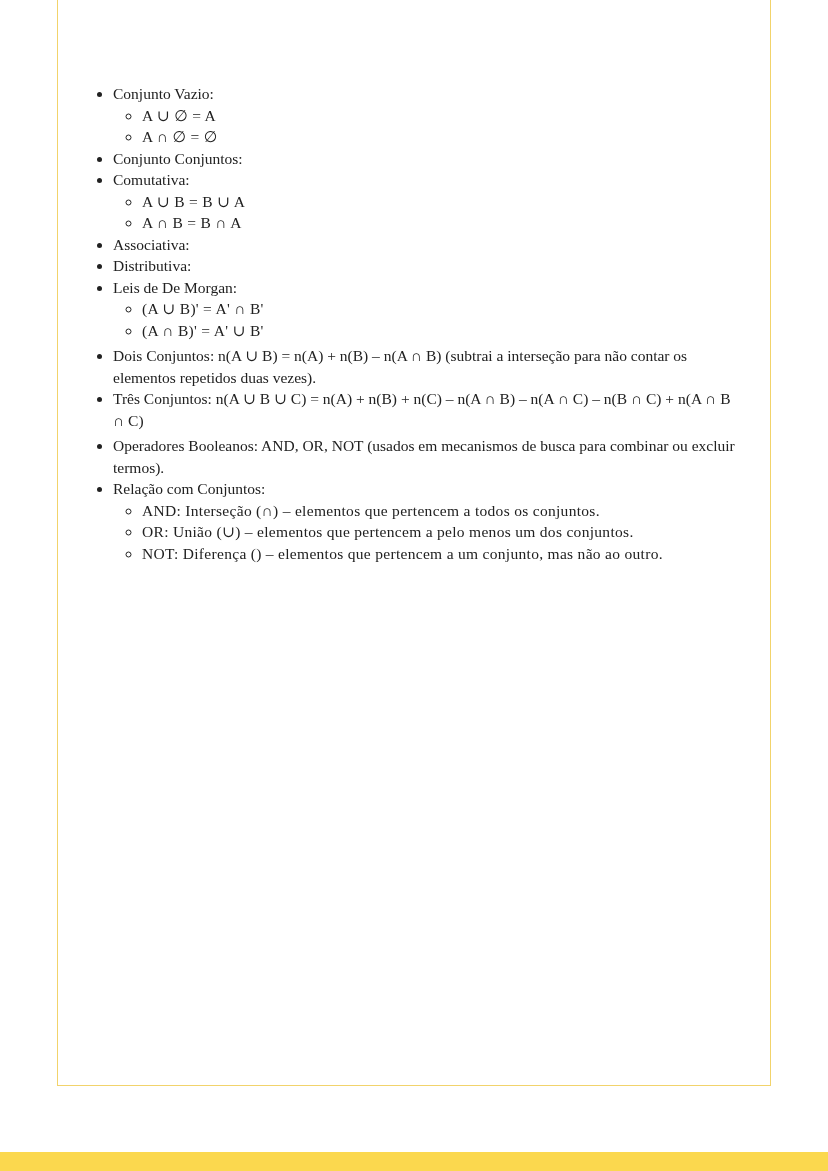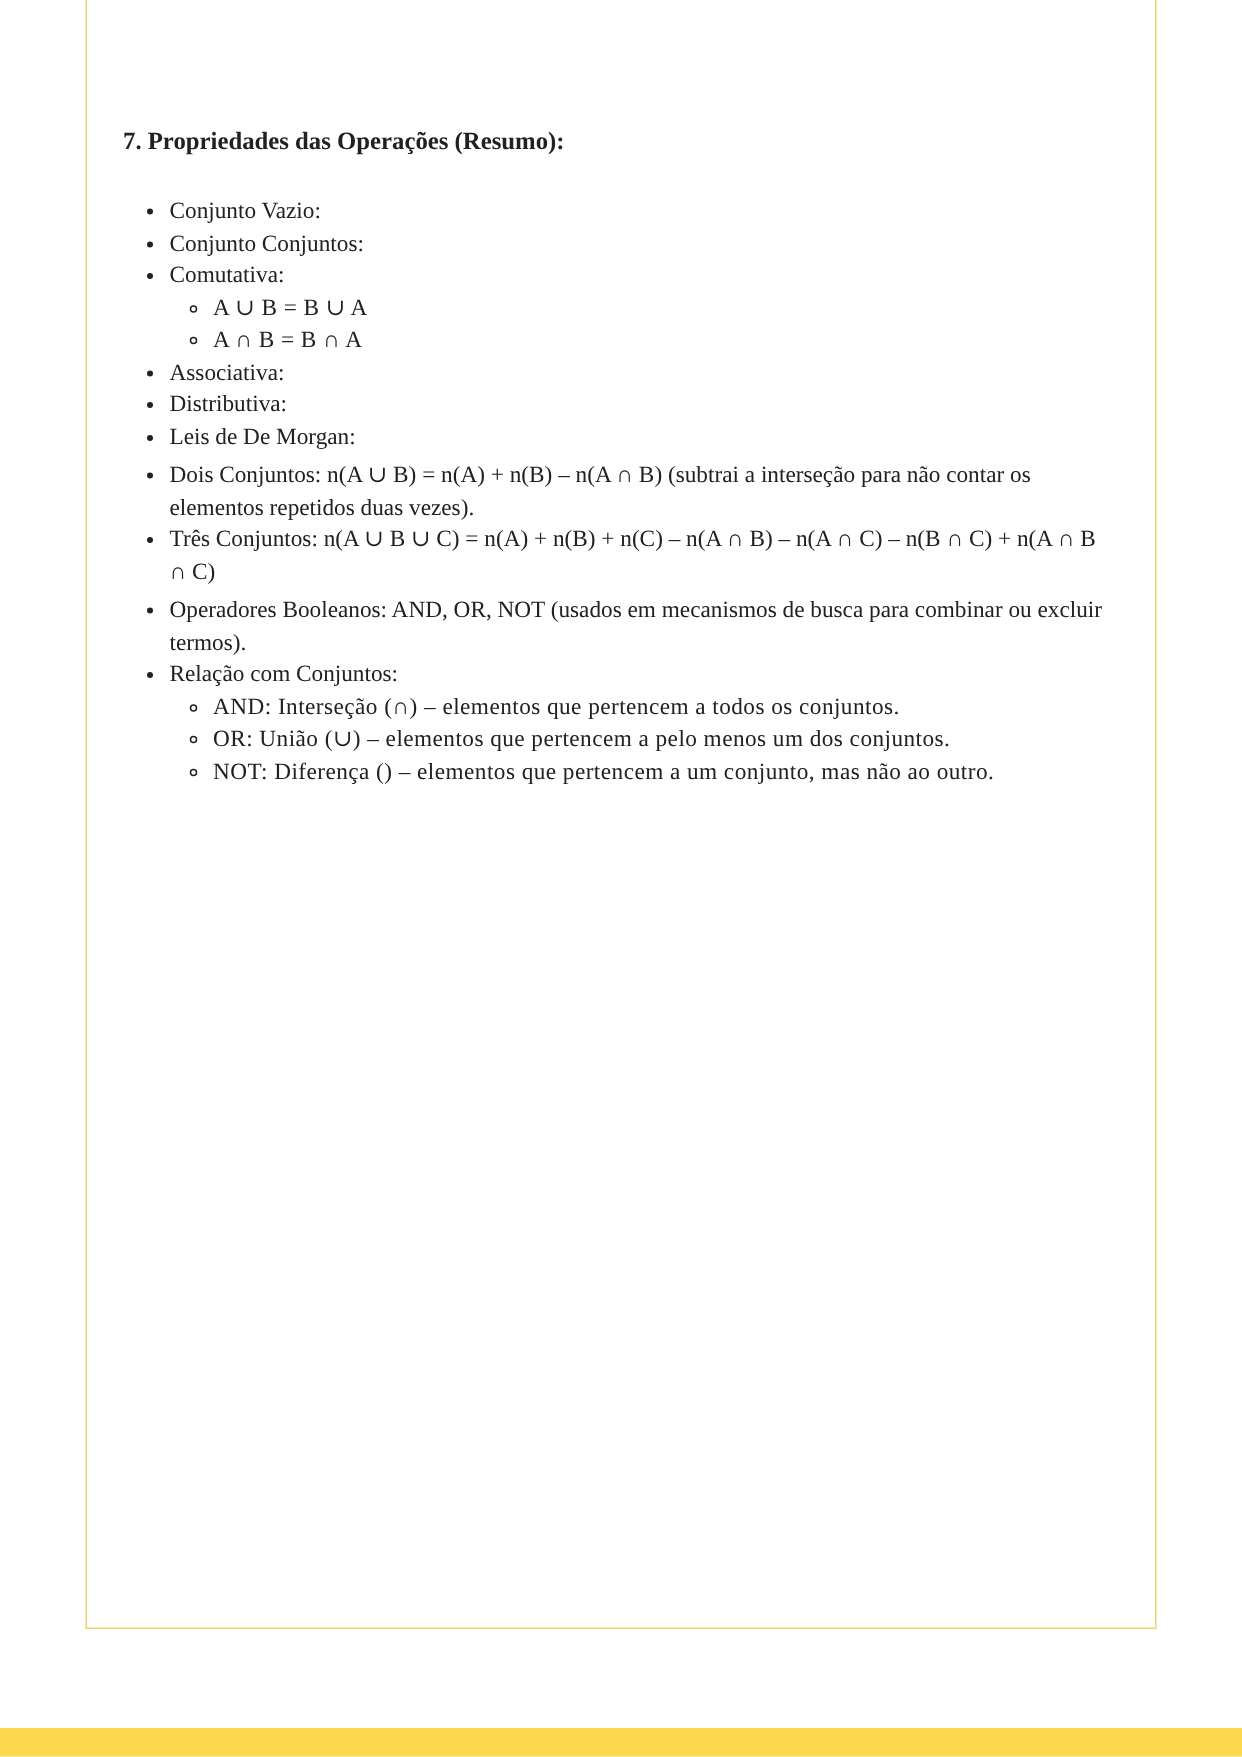--- a/index.html
+++ b/index.html
@@ -65,31 +65,36 @@
     height:19px;
     background:var(--bottom-bar);
   }
 </style>
 </head>
 <body>
 
 <main>
   <div class="page-frame">
     <div class="doc-content" id="doc-content">
-        <h2 class="sec-heading">7. Propriedades das Operações (Resumo):</h2>
         <ul class="lvl1">
-          <li><span>Conjunto Vazio:</span></li>
+          <li><span>Conjunto Vazio:</span><ul class="lvl2">
+              <li>A ∪ ∅ = A</li>
+              <li>A ∩ ∅ = ∅</li>
+            </ul></li>
           <li><span>Conjunto Conjuntos:</span></li>
           <li><span>Comutativa:</span><ul class="lvl2">
               <li>A ∪ B = B ∪ A</li>
               <li>A ∩ B = B ∩ A</li>
             </ul></li>
           <li><span>Associativa:</span></li>
           <li><span>Distributiva:</span></li>
-          <li><span>Leis de De Morgan:</span></li>
+          <li><span>Leis de De Morgan:</span><ul class="lvl2">
+              <li>(A ∪ B)' = A' ∩ B'</li>
+              <li>(A ∩ B)' = A' ∪ B'</li>
+            </ul></li>
         </ul>
         <ul class="lvl1">
           <li><span>Dois Conjuntos: n(A ∪ B) = n(A) + n(B) – n(A ∩ B) (subtrai a interseção para não contar os elementos repetidos duas vezes).</span></li>
           <li><span>Três Conjuntos: n(A ∪ B ∪ C) = n(A) + n(B) + n(C) – n(A ∩ B) – n(A ∩ C) – n(B ∩ C) + n(A ∩ B ∩ C)</span></li>
         </ul>
         <ul class="lvl1">
           <li><span>Operadores Booleanos: AND, OR, NOT (usados em mecanismos de busca para combinar ou excluir termos).</span></li>
           <li><span>Relação com Conjuntos:</span><ul class="lvl2">
               <li>AND: Interseção (∩) – elementos que pertencem a todos os conjuntos.</li>
               <li>OR: União (∪) – elementos que pertencem a pelo menos um dos conjuntos.</li>

